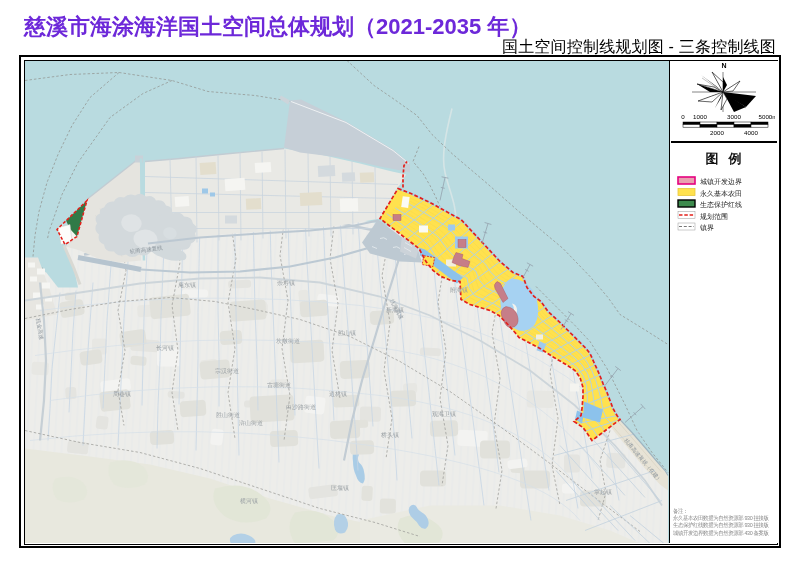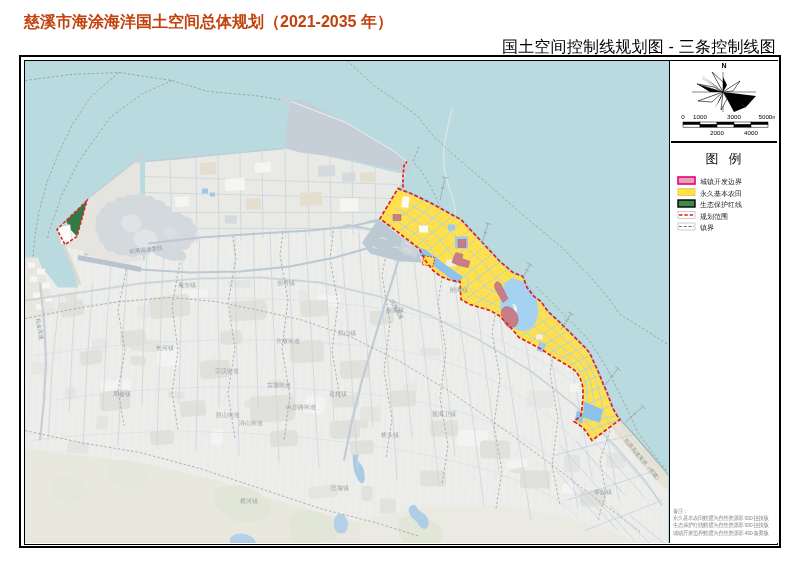--- a/index.html
+++ b/index.html
@@ -2,21 +2,21 @@
 <html><head>
 <meta charset="utf-8">
 <style>
 html,body{margin:0;padding:0;background:#ffffff;width:799px;height:565px;overflow:hidden;}
 body{font-family:"Liberation Sans",sans-serif;position:relative;}
 .abs{position:absolute;}
 </style>
 </head>
 <body>
 
-<div class="abs" style="left:24px;top:12px;font-size:16px;font-weight:bold;color:#c2410c;">慈溪市海涂海洋国土空间总体规划（2021-2035 年）</div>
+<div class="abs" style="left:24px;top:12px;font-size:22px;font-weight:bold;color:#6d28d9;">慈溪市海涂海洋国土空间总体规划（2021-2035 年）</div>
 
 <div class="abs" style="left:400px;top:37px;width:376px;text-align:right;font-size:16px;letter-spacing:0.2px;color:#000;">国土空间控制线规划图 - 三条控制线图</div>
 
 <div class="abs" style="left:19px;top:55px;width:758px;height:489px;border:2.4px solid #000;"></div>
 
 <div class="abs" style="left:24px;top:59.5px;width:752px;height:483px;border:1px solid #000;"></div>
 
 <svg class="abs" style="left:25px;top:60.5px;" width="644" height="482" viewBox="25 60.5 644 482">
 
 <rect x="25" y="60" width="644" height="483" fill="#b9dbe0"></rect>
@@ -534,21 +534,21 @@
 <rect x="46" y="12.6" width="17" height="2.6" fill="#fff"></rect>
 <rect x="63" y="12.6" width="17" height="2.6" fill="#000"></rect>
 <rect x="80" y="12.6" width="17" height="2.6" fill="#fff"></rect>
 </g>
 <g font-size="6.2" fill="#000" text-anchor="middle" font-family="Liberation Sans,sans-serif">
 <text x="46" y="23">2000</text>
 <text x="80" y="23">4000</text>
 </g>
 </svg>
 
-<div class="abs" style="left:670px;top:150px;width:107px;text-align:center;font-size:13px;font-weight:normal;letter-spacing:10px;color:#111;text-indent:10px;">图例</div>
+<div class="abs" style="left:670px;top:150px;width:107px;text-align:center;font-size:13px;font-weight:bold;letter-spacing:10px;color:#111;text-indent:10px;">图例</div>
 
 <svg class="abs" style="left:671px;top:174px;" width="106" height="70" viewBox="0 0 106 70">
 
 <rect x="7" y="3" width="17" height="7" fill="#e9a0b0" stroke="#e5007f" stroke-width="1.6"></rect>
 <text x="29" y="10" font-size="7" fill="#222" font-family="Liberation Sans,sans-serif">城镇开发边界</text>
 
 <rect x="7" y="14.5" width="17" height="7" fill="#ffe14e" stroke="#e8c73c" stroke-width="0.8"></rect>
 <text x="29" y="21.5" font-size="7" fill="#222" font-family="Liberation Sans,sans-serif">永久基本农田</text>
 
 <rect x="7" y="26" width="17" height="7" fill="#3d8a4d" stroke="#000" stroke-width="1.4"></rect>

